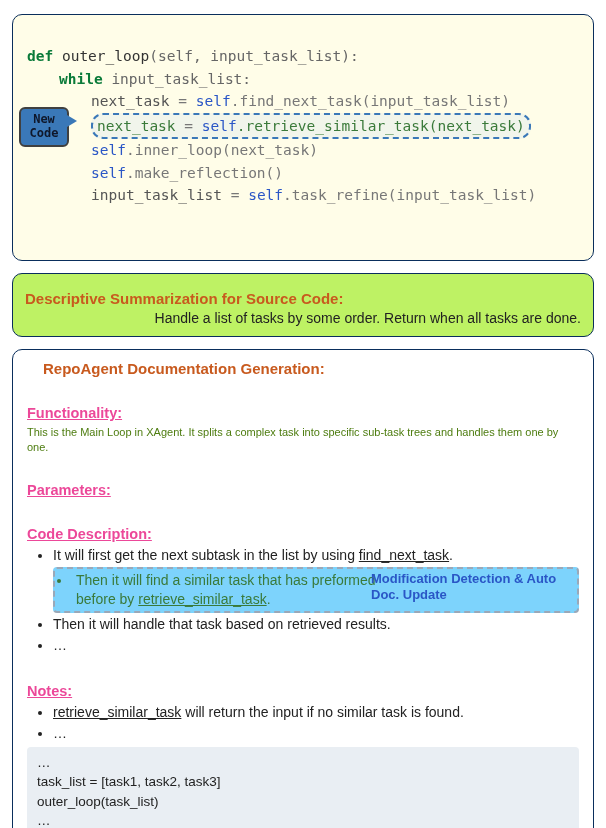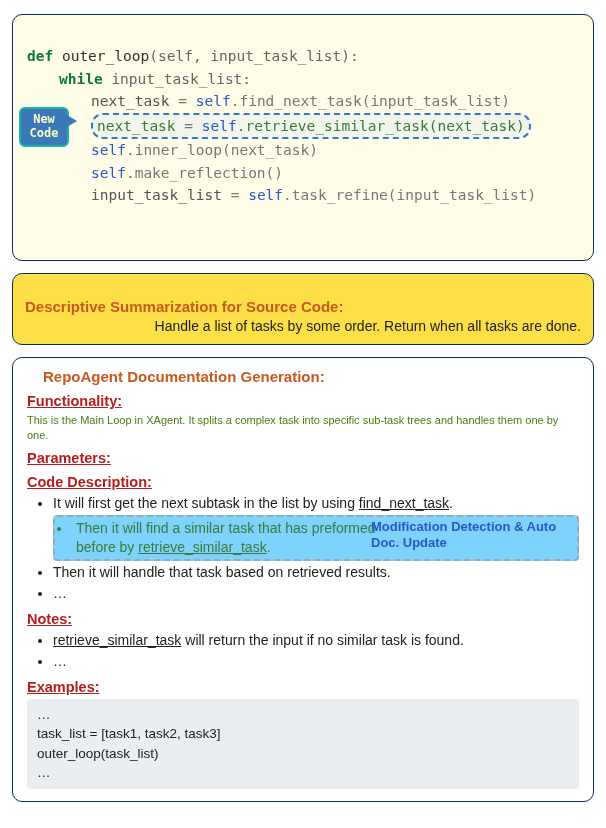--- a/index.html
+++ b/index.html
@@ -40,44 +40,44 @@
     background: rgba(200,225,245,0.25);
     color: #3a7a3a;
   }
   .highlight-line .self { color: #2a56c6; }
   .highlight-line .fn, .highlight-line .method { color: #3a7a3a; }
   .badge-newcode {
     position: absolute;
     left: 6px;
     top: 92px;
     background: #3a78b8;
-    border: 2px solid #14b8a6;
-    color: #fef9c3;
+    border: 2px solid #404040;
+    color: #0f172a;
     font-size: 12px;
     font-weight: 600;
     text-align: center;
     border-radius: 6px;
     padding: 4px 6px;
     line-height: 1.15;
     width: 50px;
   }
   .badge-newcode::after {
     content: "";
     position: absolute;
     top: 6px;
     right: -10px;
     border-width: 6px 0 6px 10px;
     border-style: solid;
     border-color: transparent transparent transparent #3a78b8;
   }
   
   .sum-panel {
     border: 1.5px solid #0a2e5c;
-    background: #fde047;
-    padding: 24px 12px 10px 12px;
+    background: #bef264;
+    padding: 16px 12px 10px 12px;
   }
   .sum-title {
     color: #c85a1e;
     font-weight: 700;
     font-size: 15px;
     margin-bottom: 3px;
   }
   .sum-text {
     font-size: 14px;
     color: #222;
@@ -93,23 +93,23 @@
     color: #c85a1e;
     font-weight: 700;
     font-size: 15px;
     margin-bottom: 6px;
     margin-left: 16px;
   }
   .section-head {
     font-weight: 700;
     font-size: 14.5px;
     text-decoration: underline;
-    margin-top: 8px;
+    margin-top: 28px;
     margin-bottom: 4px;
-    color: #b91c1c;
+    color: #ec4899;
   }
   .section-head:first-of-type { margin-top: 2px; }
   .desc-text {
     font-size: 11px;
     color: #4d7c0f;
     line-height: 1.35;
   }
   ul.bullets {
     list-style: disc;
     padding-left: 26px;
@@ -193,20 +193,19 @@
     <li>Then it will handle that task based on retrieved results.</li>
     <li>…</li>
   </ul>
 
   <div class="section-head">Notes:</div>
   <ul class="bullets">
     <li><span class="u">retrieve_similar_task</span><span> will return the input if no similar task is found.</span></li>
     <li>…</li>
   </ul>
 
-  <div class="section-head">Examples:</div>
   <div class="example-box">
     <div>…</div>
     <div>task_list = [task1, task2, task3]</div>
     <div>outer_loop(task_list)</div>
     <div>…</div>
   </div>
 </div>
 
 </body></html>

